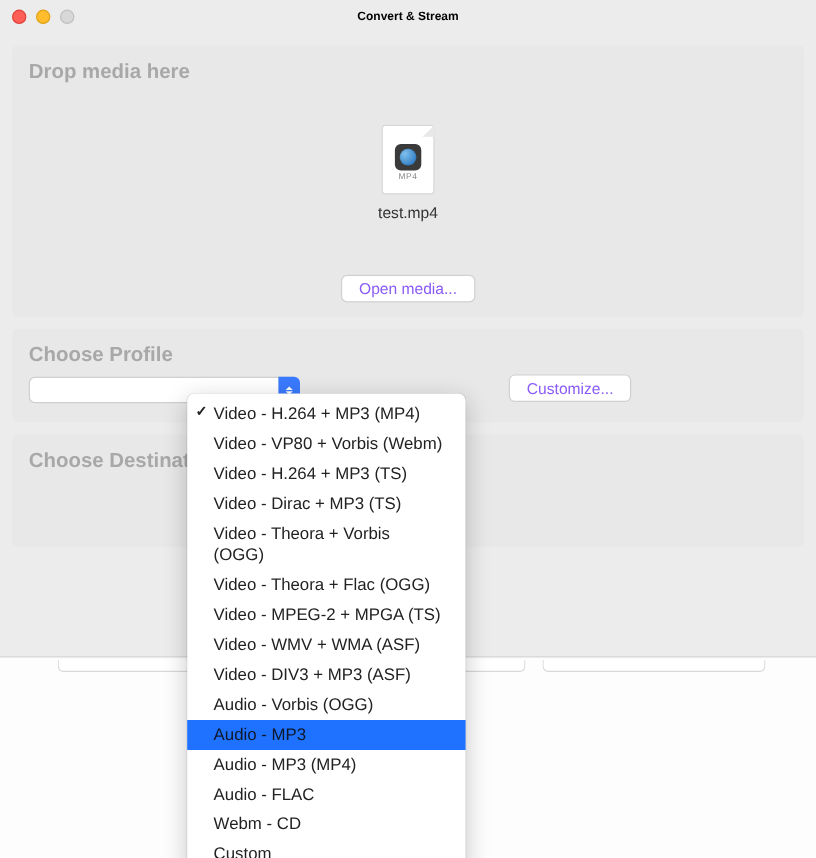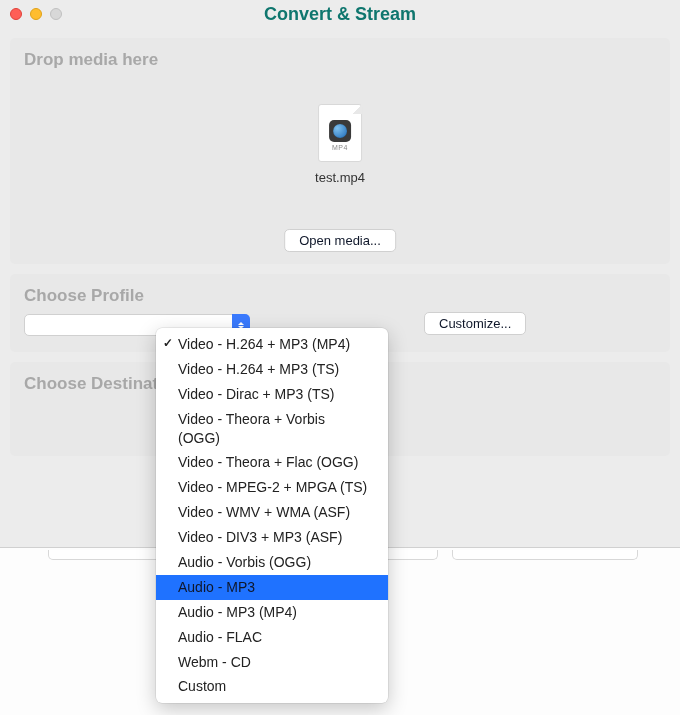--- a/index.html
+++ b/index.html
@@ -18,23 +18,23 @@
       padding-left: 10px;
     }
     .light { width: 12px; height: 12px; border-radius: 50%; }
     .light.red { background: #ff5f57; border: 0.5px solid #e14138; }
     .light.yellow { background: #ffbd2e; border: 0.5px solid #e1a116; }
     .light.green { background: #d8d8d8; border: 0.5px solid #c0c0c0; }
     .window-title {
       position: absolute;
       left: 0; right: 0;
       text-align: center;
-      font-size: 18px;
+      font-size: 10px;
       font-weight: 600;
-      color: #0f766e;
+      color: #000000;
     }
     
     .dialog-body {
       background: #ececec;
       padding: 10px 10px 12px 10px;
       height: 520px;
       border-bottom: 1px solid #d0d0d0;
     }
     
     .section {
@@ -105,21 +105,21 @@
       left: 50%;
       transform: translateX(-50%);
     }
     
     .mac-btn {
       background: #ffffff;
       border: 1px solid #d0d0d0;
       border-radius: 5px;
       padding: 3px 14px;
       font-size: 13px;
-      color: #0f172a;
+      color: #8b5cf6;
       cursor: default;
       white-space: nowrap;
     }
     
     .profile-section { height: 78px; position: relative; }
     .profile-row {
       display: flex;
       align-items: center;
       gap: 10px;
       position: absolute;
@@ -266,20 +266,21 @@
   <button class="mac-btn go-btn">Go!</button>
 </div>
 
 <div class="under-area">
   <div class="under-strip left"></div>
   <div class="under-strip right"></div>
 </div>
 
 <div class="dropdown-menu">
   <div class="menu-item checked">Video - H.264 + MP3 (MP4)</div>
+  <div class="menu-item">Video - VP80 + Vorbis (Webm)</div>
   <div class="menu-item">Video - H.264 + MP3 (TS)</div>
   <div class="menu-item">Video - Dirac + MP3 (TS)</div>
   <div class="menu-item">Video - Theora + Vorbis (OGG)</div>
   <div class="menu-item">Video - Theora + Flac (OGG)</div>
   <div class="menu-item">Video - MPEG-2 + MPGA (TS)</div>
   <div class="menu-item">Video - WMV + WMA (ASF)</div>
   <div class="menu-item">Video - DIV3 + MP3 (ASF)</div>
   <div class="menu-item">Audio - Vorbis (OGG)</div>
   <div class="menu-item highlighted">Audio - MP3</div>
   <div class="menu-item">Audio - MP3 (MP4)</div>

